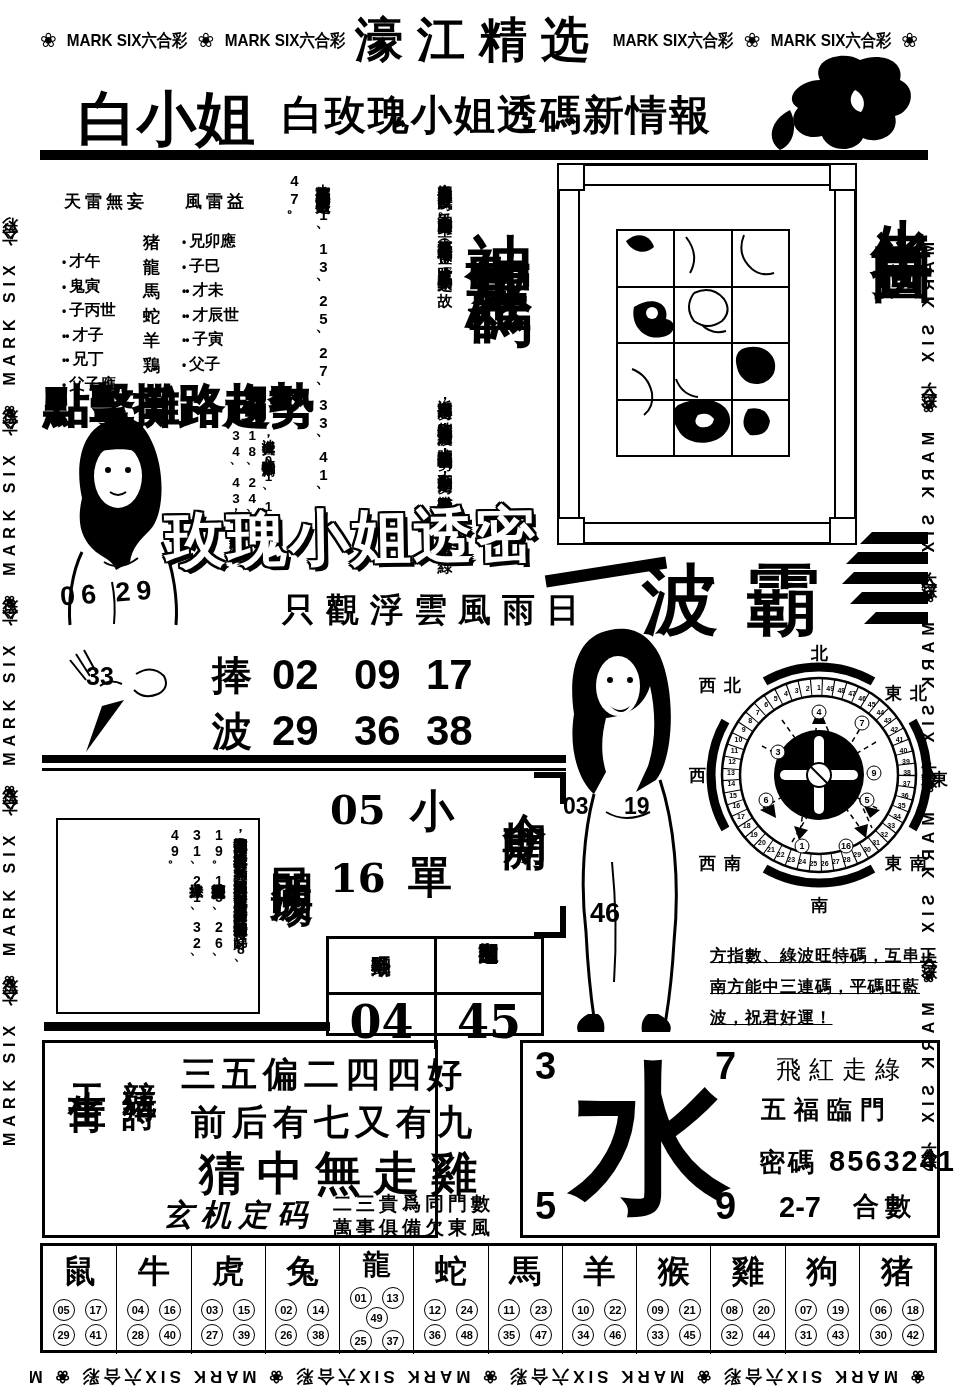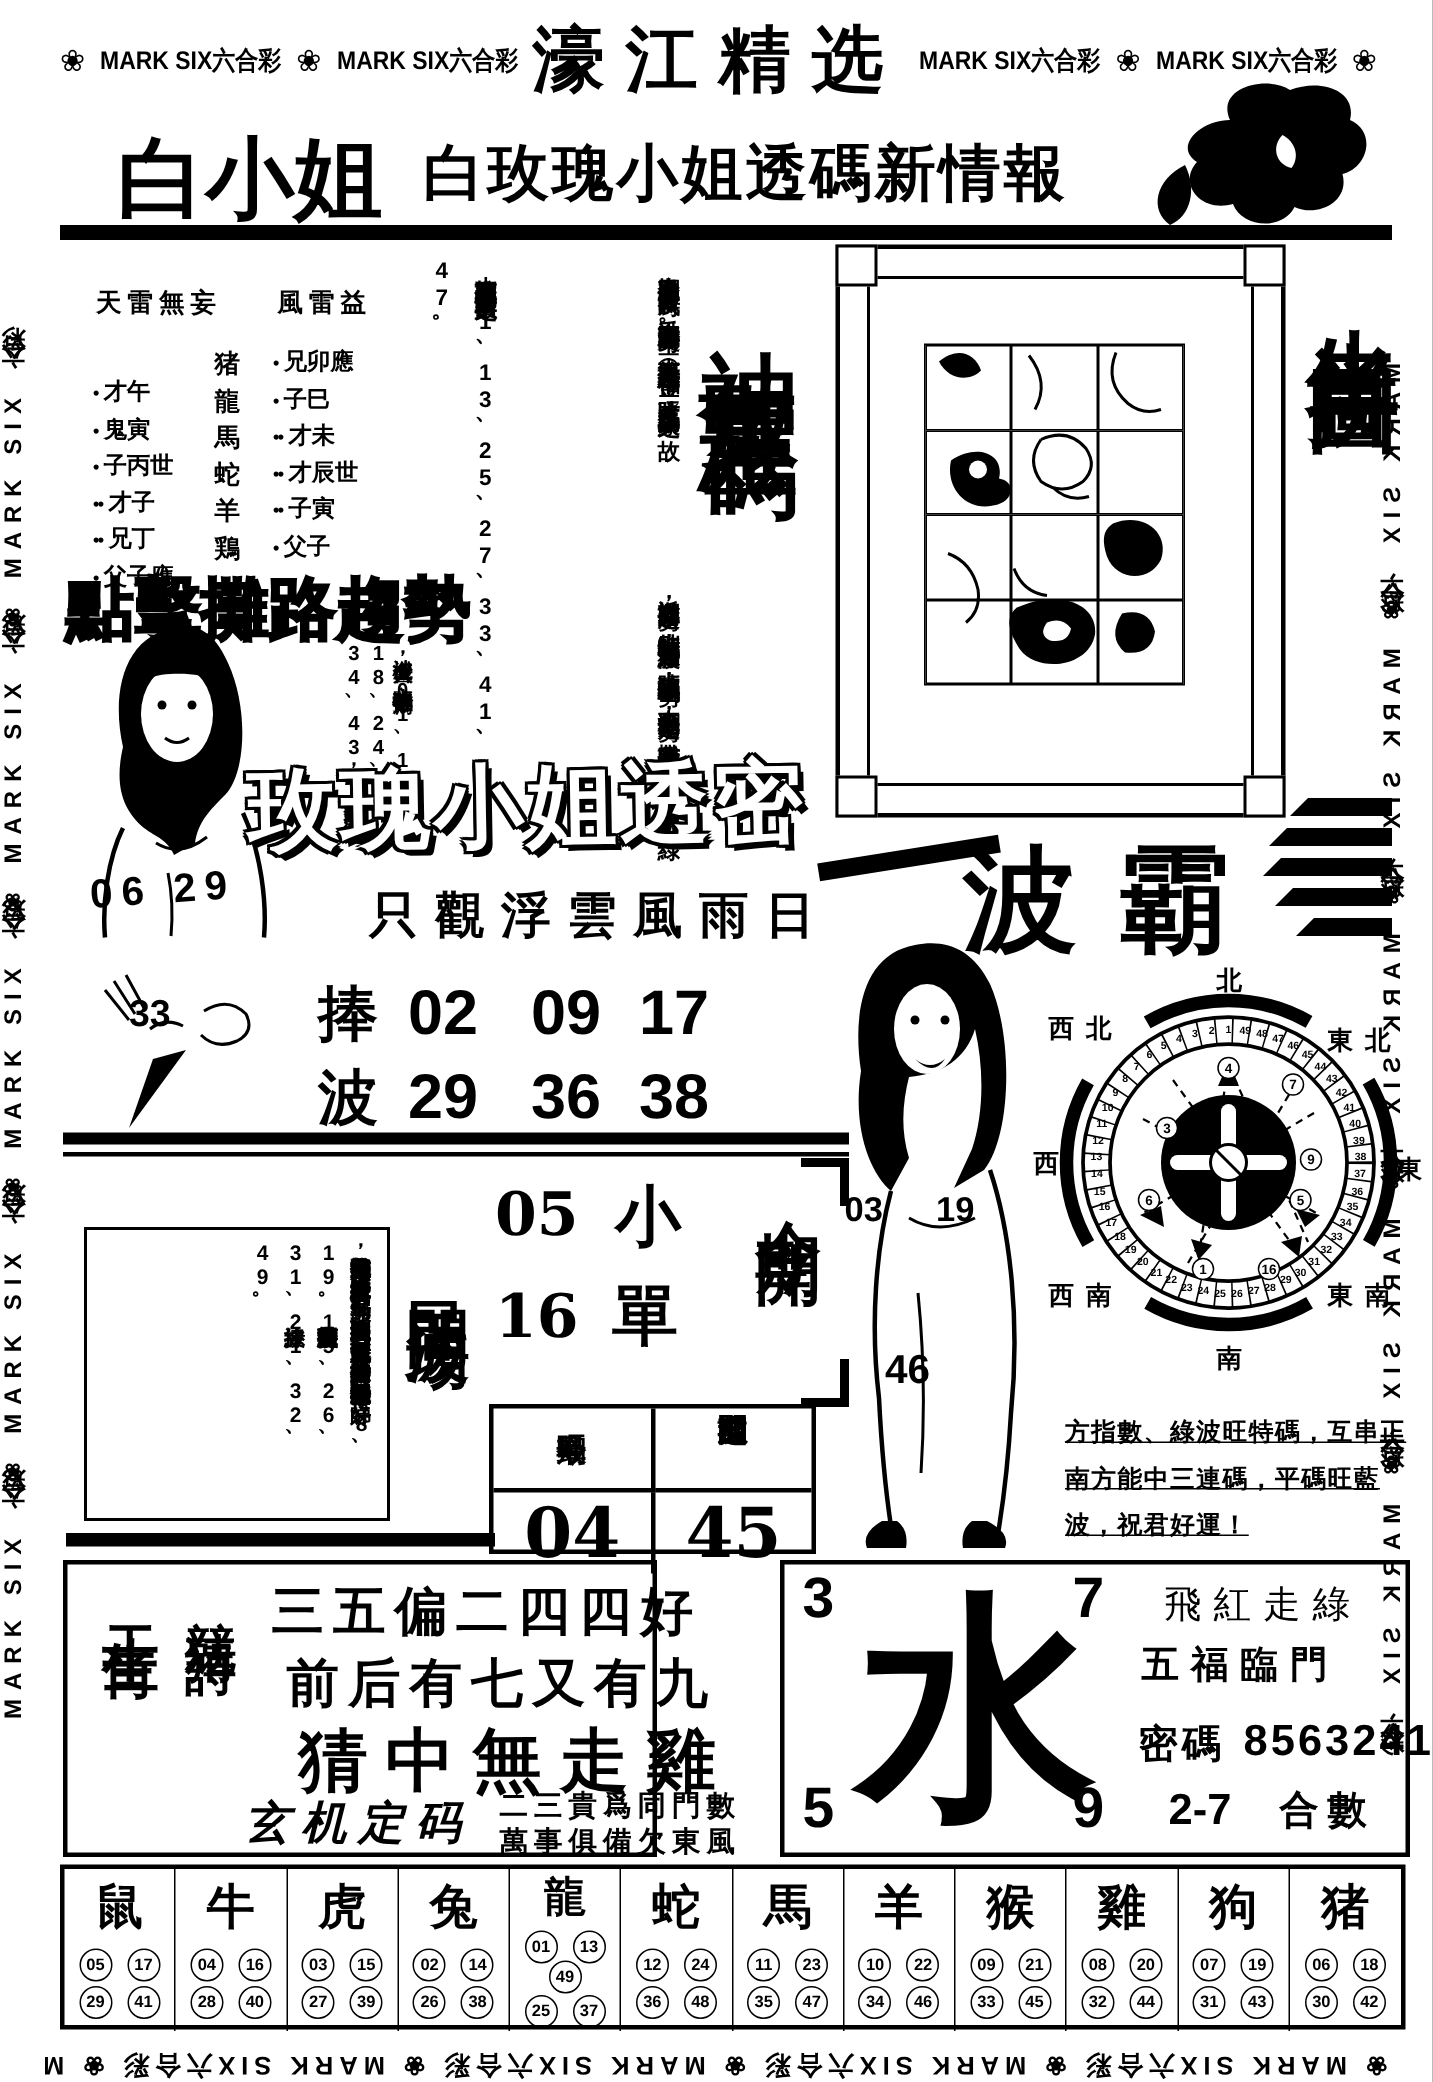--- a/index.html
+++ b/index.html
@@ -30,21 +30,21 @@
   .hexcol .dots{font-size:12px;letter-spacing:-1px;margin-right:4px;}
   .hexzod div{height:24.6px;font-size:17px;font-weight:bold;}
   
   .vart{writing-mode:vertical-rl;-webkit-text-orientation:upright;text-orientation:upright;
         font-size:15px;line-height:30px;letter-spacing:1px;font-weight:bold;}
   .vtitle{writing-mode:vertical-rl;-webkit-text-orientation:upright;text-orientation:upright;
         font-weight:900;font-family:"DejaVu Serif",serif;}
   .trend-head{font-size:45px;font-weight:900;letter-spacing:0;-webkit-text-stroke:2px #000;white-space:nowrap;}
   .outline-title{font-size:60px;font-weight:900;color:#fff;white-space:nowrap;letter-spacing:2px;
      text-shadow:2px 0 #000,-2px 0 #000,0 2px #000,0 -2px #000,2px 2px #000,-2px -2px #000,2px -2px #000,-2px 2px #000,4px 4px 0 #000;}
-  .poem{font-size:33px;font-weight:900;letter-spacing:11px;font-family:Liberation Serif, serif;white-space:nowrap;}
+  .poem{font-size:33px;font-weight:900;letter-spacing:11px;font-family:Liberation Serif, serif;white-space:nowrap;margin-left:36px;}
   .bignum{font-size:42px;font-weight:900;}
   .rowlab{font-size:40px;font-weight:900;font-family:"DejaVu Serif",serif;}
   .boba{font-size:76px;font-weight:900;letter-spacing:26px;font-family:"DejaVu Serif",serif;white-space:nowrap;}
   
   .cwrap{left:693px;top:646px;width:252px;height:274px;}
   .clab{position:absolute;font-size:17px;font-weight:bold;font-family:"DejaVu Serif",serif;white-space:nowrap;letter-spacing:8px;}
   .ringnums{position:absolute;left:11px;top:14px;width:230px;height:230px;}
   .ringnums span{position:absolute;font-size:7px;font-weight:bold;transform:translate(-50%,-50%);}
   
   .folkbox{left:56px;top:818px;width:204px;height:196px;border:2px solid #000;box-sizing:border-box;padding:7px 6px;}

